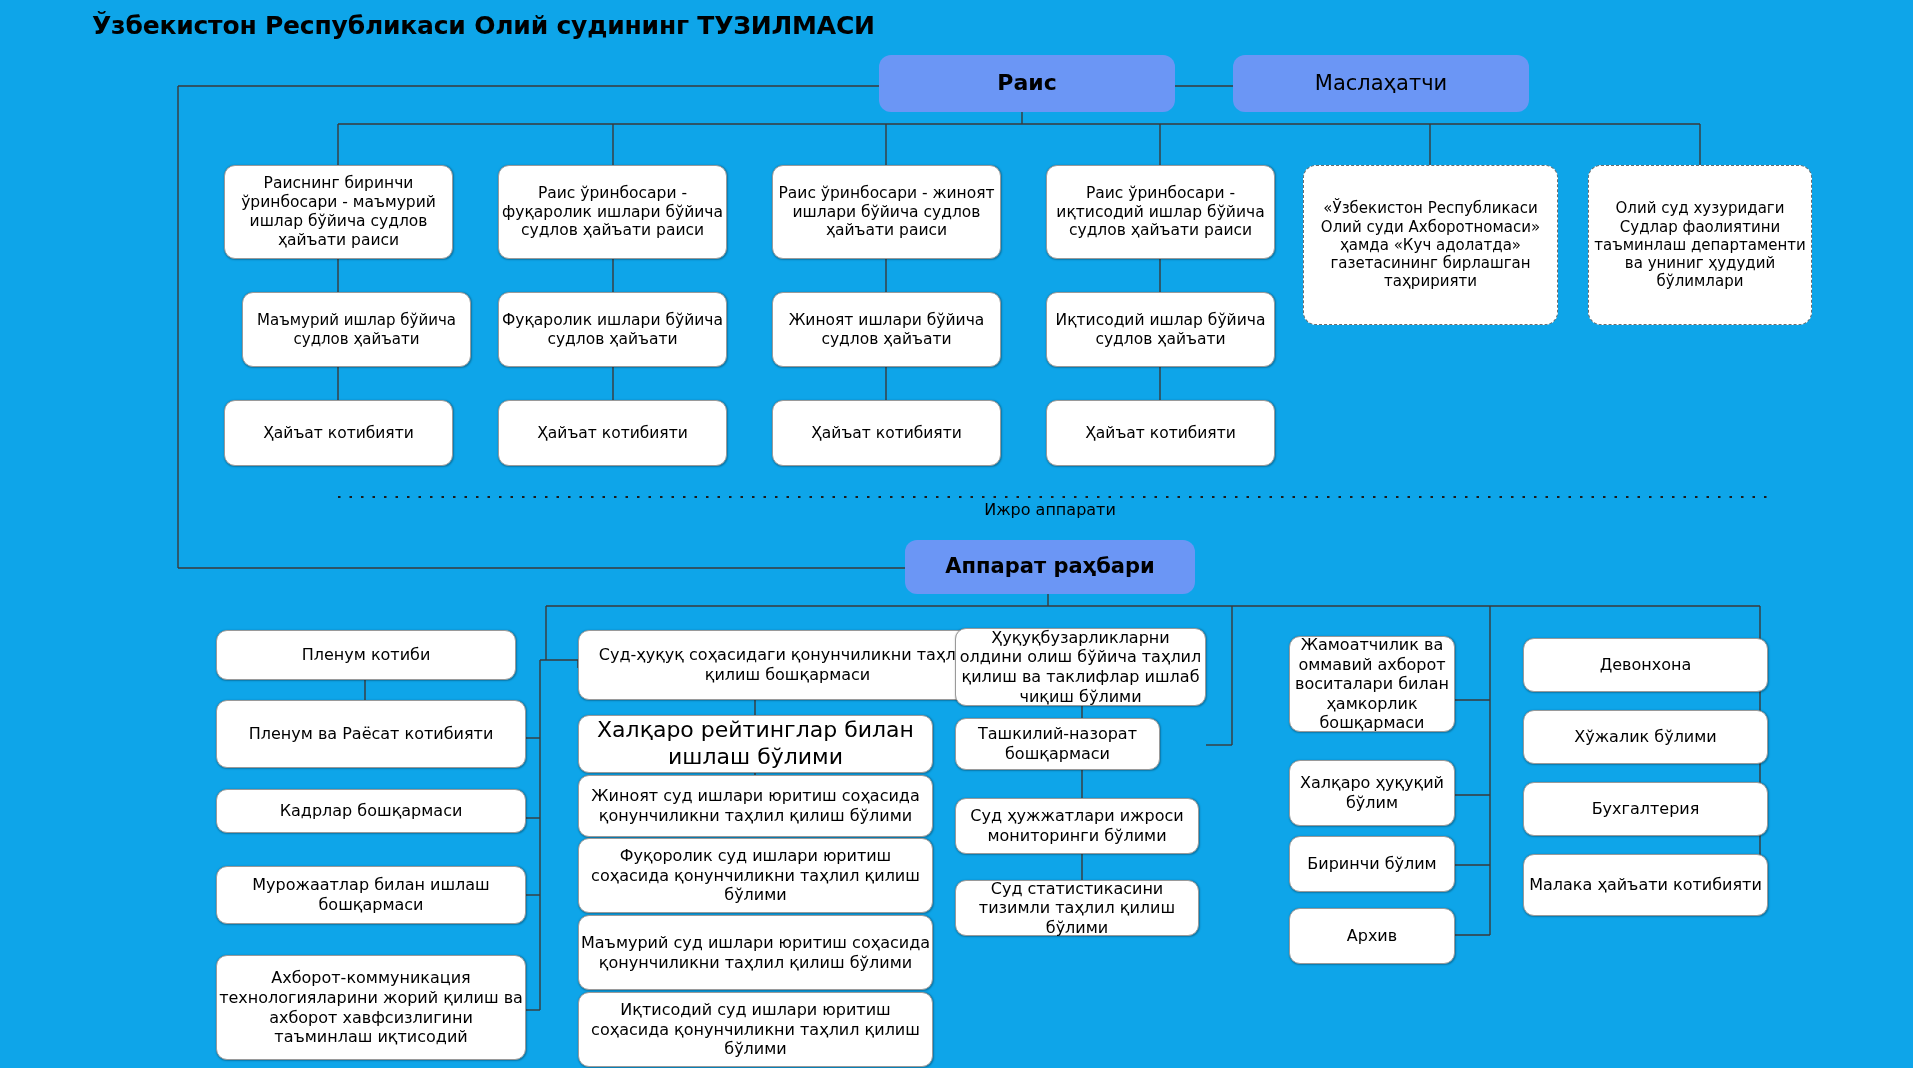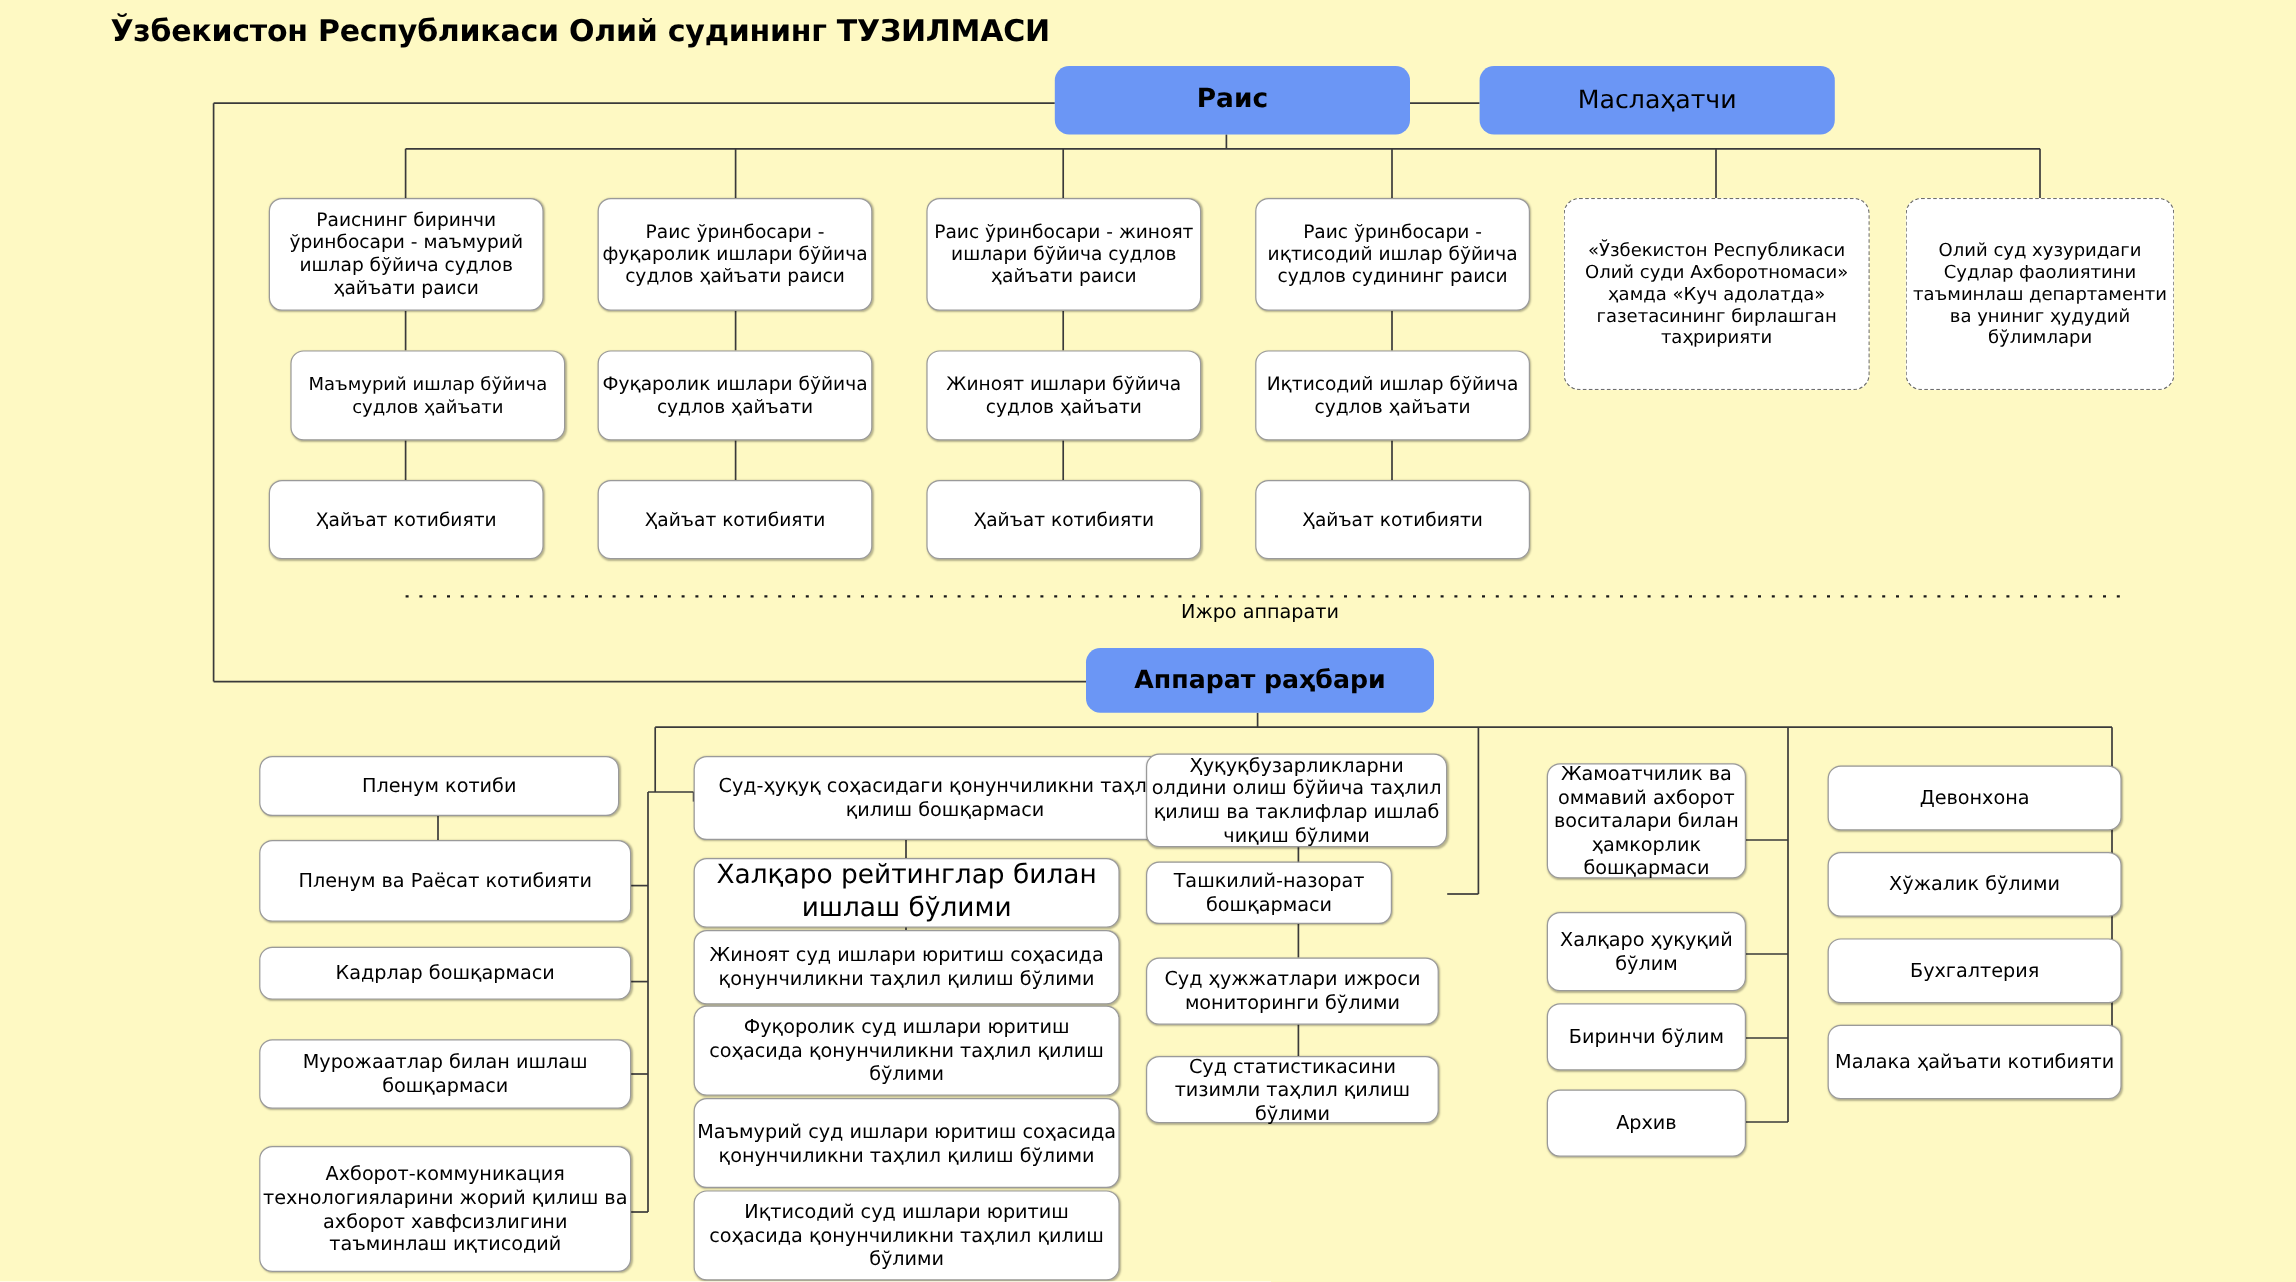--- a/index.html
+++ b/index.html
@@ -6,21 +6,21 @@
   body{
     font-family:"DejaVu Sans","Liberation Sans",sans-serif;
     color:#000;
     -webkit-font-smoothing:antialiased;
   }
   #stage{
     position:relative;
     width:1913px;
     height:1068px;
     overflow:hidden;
-    background:#fef9c3;
+    background:#0ea5e9;
   }
   #wires{position:absolute;left:0;top:0;width:1913px;height:1068px;pointer-events:none;}
 
   .title{
     position:absolute;
     left:92px; top:11px;
     font-size:25px;
     font-weight:bold;
     letter-spacing:-0.2px;
     white-space:nowrap;
@@ -158,21 +158,21 @@
   <div class="node" style="left:224px;top:165px;width:229px;height:94px;font-size:15.5px;">
     <span>Раиснинг биринчи ўринбосари - маъмурий ишлар бўйича судлов ҳайъати раиси</span>
   </div>
   <div class="node" style="left:498px;top:165px;width:229px;height:94px;font-size:15.5px;">
     <span>Раис ўринбосари - фуқаролик ишлари бўйича судлов ҳайъати раиси</span>
   </div>
   <div class="node" style="left:772px;top:165px;width:229px;height:94px;font-size:15.5px;">
     <span>Раис ўринбосари - жиноят ишлари бўйича судлов ҳайъати раиси</span>
   </div>
   <div class="node" style="left:1046px;top:165px;width:229px;height:94px;font-size:15.5px;">
-    <span>Раис ўринбосари - иқтисодий ишлар бўйича судлов судининг раиси</span>
+    <span>Раис ўринбосари - иқтисодий ишлар бўйича судлов ҳайъати раиси</span>
   </div>
 
   <div class="node dashed" style="left:1303px;top:165px;width:255px;height:160px;font-size:15px;">
     <span>«Ўзбекистон Республикаси Олий суди Ахборотномаси» ҳамда «Куч адолатда» газетасининг бирлашган таҳририяти</span>
   </div>
   <div class="node dashed" style="left:1588px;top:165px;width:224px;height:160px;font-size:15px;">
     <span>Олий суд хузуридаги Судлар фаолиятини таъминлаш департаменти ва униниг ҳудудий бўлимлари</span>
   </div>
 
   <div class="node" style="left:224px;top:292px;width:229px;height:75px;font-size:15px;margin-left:18px;">

